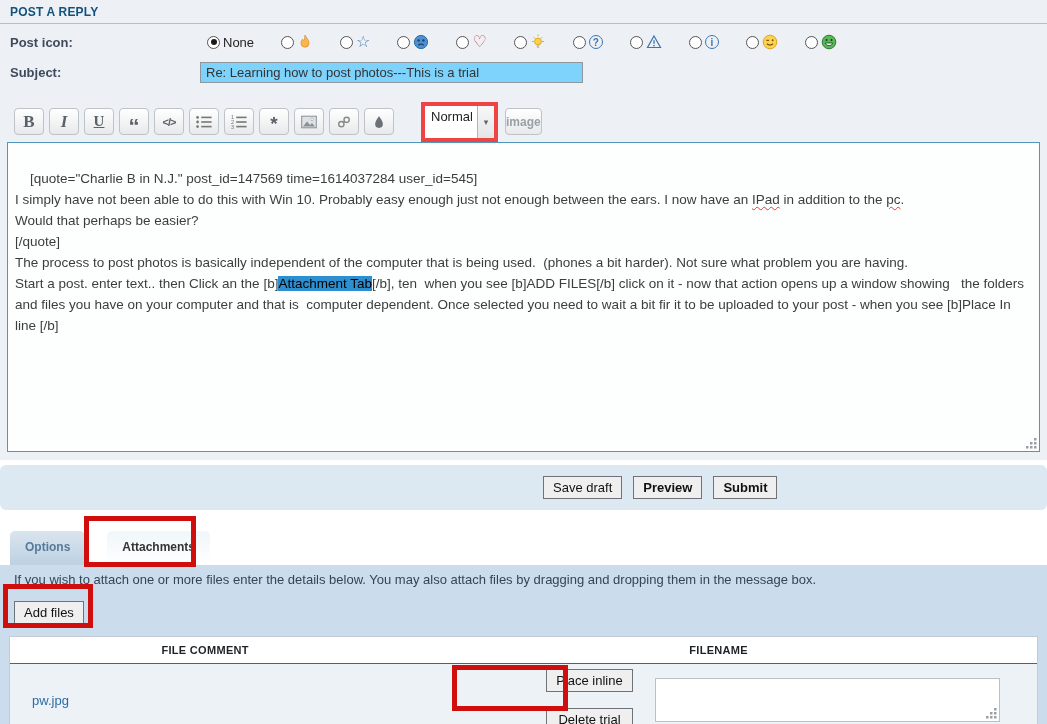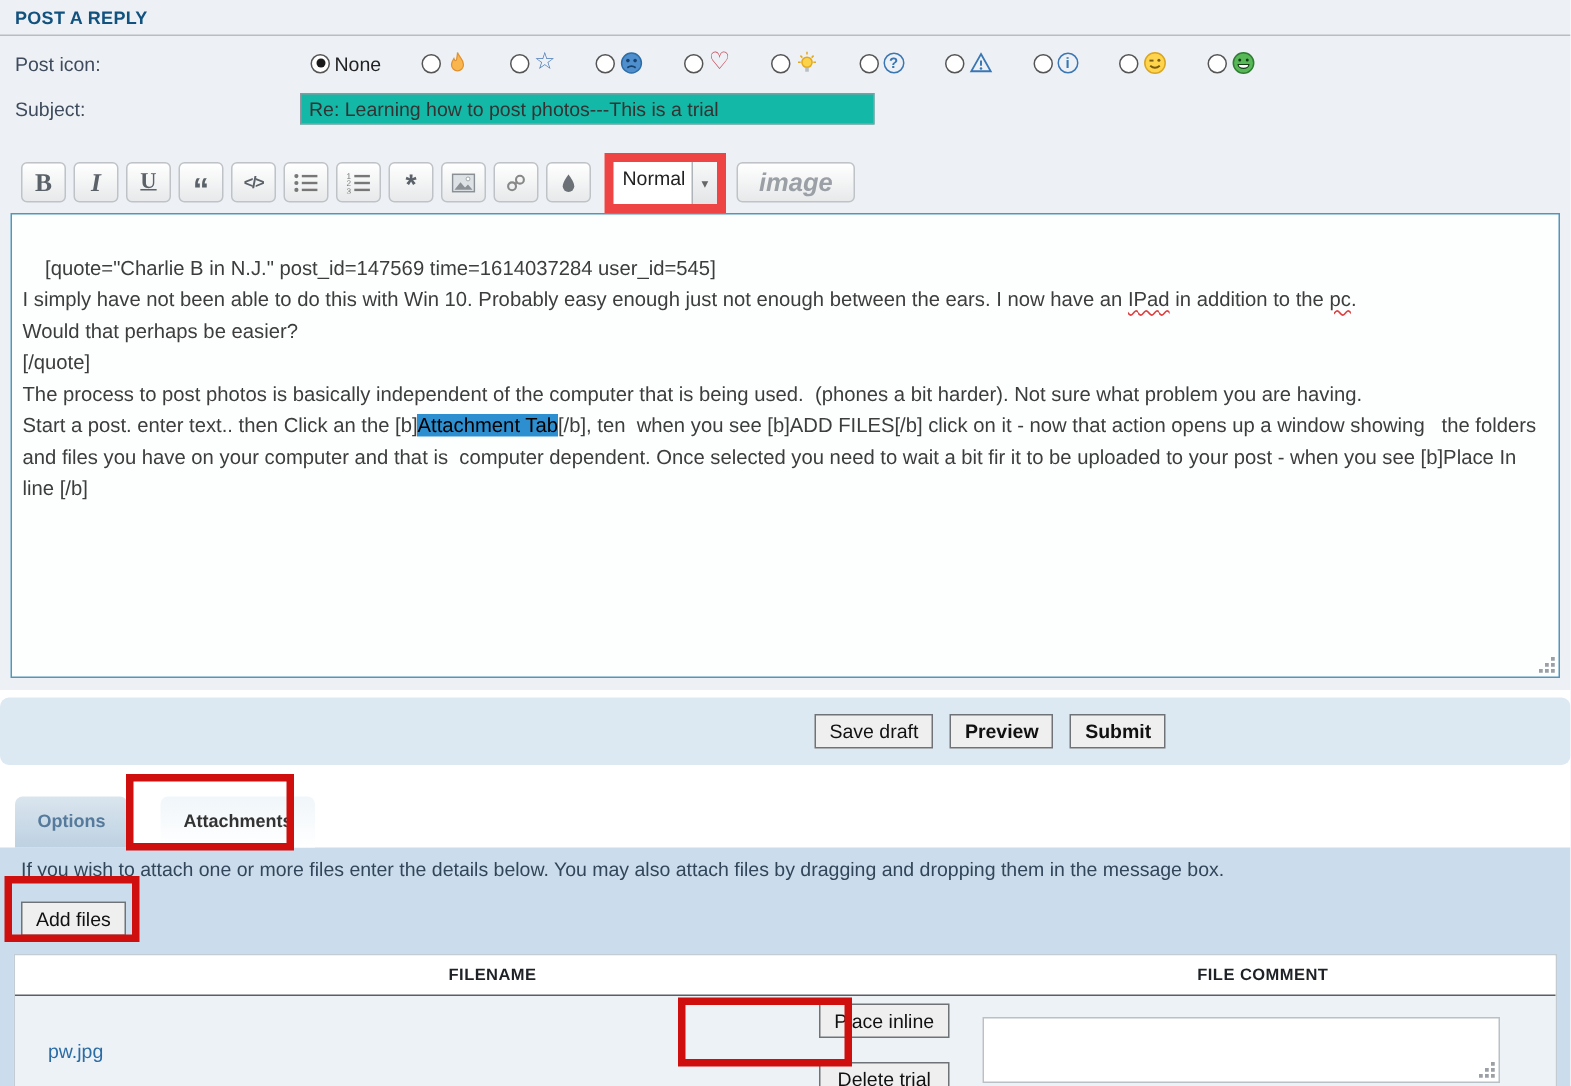--- a/index.html
+++ b/index.html
@@ -12,65 +12,65 @@
   }
   
   .form-panel { background:#edf1f5; padding-bottom:8px; }
   .panel-title {
     color:#12527e; font-weight:bold; font-size:12px;
     padding:5px 10px 4px; border-bottom:1px solid #b7bdc4;
     letter-spacing:.2px;
   }
   .form-row { display:flex; align-items:center; margin:8px 10px 0; }
   .form-row.subject-row { margin-top:10px; }
-  .row-label { width:190px; font-weight:normal; font-size:13px; color:#3f4b5c; }
+  .row-label { width:190px; font-weight:bold; font-size:13px; color:#3f4b5c; }
   .icon-options { display:flex; align-items:center; gap:27px; font-size:13px; color:#222; padding-left:7px; height:20px; }
   .icon-option { display:flex; align-items:center; gap:3px; cursor:pointer; }
   .radio {
     width:13px; height:13px; border:1px solid #555; border-radius:50%;
     background:#fff; display:inline-block; position:relative; flex:0 0 13px;
   }
   .radio.selected::after { content:""; position:absolute; inset:2.5px; background:#1a1a1a; border-radius:50%; }
   .pi { width:16px; height:16px; display:block; }
   .pi-text { font-size:16px; line-height:16px; }
   .pi-circ {
     width:14px; height:14px; border:1.5px solid #3a76b4; border-radius:50%;
     color:#3a76b4; font-size:10px; font-weight:bold; display:inline-flex;
     align-items:center; justify-content:center;
   }
   .subject-input {
-    width:383px; height:21px; border:1px solid #8f979e; background:#14b8a6;
+    width:383px; height:21px; border:1px solid #8f979e; background:#7dd3fc;
     font-size:13px; padding:1px 5px; color:#333; font-family:inherit;
   }
   
   .toolbar { display:flex; align-items:center; gap:5px; margin:25px 0 0 14px; height:27px; }
   .tool-btn {
     min-width:30px; height:27px; border:1px solid #bfc3c7; border-radius:4px;
     background:linear-gradient(#ffffff,#e7e9ea); color:#5a6168;
     font-size:14px; display:flex; align-items:center; justify-content:center;
     padding:0 6px; cursor:pointer; font-family:inherit;
   }
   .tool-btn[data-name="bold-button"]    { font-family:"Liberation Serif",serif; font-weight:bold; font-size:17px; }
   .tool-btn[data-name="italic-button"]  { font-family:"Liberation Serif",serif; font-style:italic; font-weight:bold; font-size:17px; }
   .tool-btn[data-name="underline-button"]{ font-family:"Liberation Serif",serif; font-weight:bold; font-size:15px; text-decoration:underline; }
   .tool-btn[data-name="quote-button"]   { font-size:22px; font-weight:bold; line-height:10px; padding-top:10px; }
   .tool-btn[data-name="code-button"]    { font-size:11px; font-weight:bold; letter-spacing:-1px; }
   .tool-btn[data-name="asterisk-button"]{ font-size:19px; font-weight:bold; padding-top:5px; }
   .tool-btn svg { width:16px; height:14px; }
   .font-select {
-    height:40px; border:6px solid #ef4444; background:#fff; display:flex;
-    align-items:stretch; font-size:13px; color:#222; margin-left:4px; cursor:pointer;
+    height:40px; border:4px solid #ef4444; background:#fff; display:flex;
+    align-items:stretch; font-size:13px; color:#222; margin-left:22px; cursor:pointer;
   }
   .font-select .fs-value { padding:3px 6px 0; width:52px; }
   .select-arrow {
     width:17px; border-left:1px solid #aeb4ba;
     background:linear-gradient(#f8f8f8,#e3e5e7); display:flex;
     align-items:center; justify-content:center; color:#666; font-size:9px;
   }
-  .image-btn { color:#9aa0a6; font-weight:bold; font-size:17px; padding:0 14px; margin-left:2px;font-style:italic; }
+  .image-btn { color:#9aa0a6; font-weight:bold; font-size:12px; padding:0 0; margin-left:2px; }
   
   .editor {
     position:relative; margin:7px 7px 0; height:310px; background:#fdfefe;
     border:1px solid #4f97bb; padding:4px 7px; font-size:13.5px;
     line-height:21px; color:#3d3d3d; white-space:pre-wrap; overflow:hidden;
     cursor:text;
   }
   .editor .hl { background:#2e8fd0; color:#000000; }
   .editor .spell {
     text-decoration:underline wavy #e03c3c;
@@ -305,22 +305,22 @@
   <div class="tab inactive" data-name="tab-options">Options</div>
   <div class="tab active" data-name="tab-attachments">Attachments</div>
 </div>
 
 <div class="attach-panel" data-name="attachments-panel">
   <div class="instruction" data-name="attachments-instruction">If you wish to attach one or more files enter the details below. You may also attach files by dragging and dropping them in the message box.</div>
   <button class="grey-btn add-files-btn" data-name="add-files-button">Add files</button>
 
   <div class="attach-table" data-name="attachments-table">
     <div class="thead" data-name="attachments-table-header">
+      <div class="th comment" data-name="file-comment-column-header">FILE COMMENT</div>
       <div class="th filename" data-name="filename-column-header">FILENAME</div>
-      <div class="th comment" data-name="file-comment-column-header">FILE COMMENT</div>
     </div>
     <div class="trow" data-name="attachment-row">
       <div class="td filename-cell" data-name="filename-cell">
         <a class="file-link" data-name="attachment-filename-link">pw.jpg</a>
         <div class="row-buttons" data-name="attachment-row-buttons">
           <button class="grey-btn" data-name="place-inline-button">Place inline</button>
           <button class="grey-btn" data-name="delete-file-button">Delete trial</button>
         </div>
       </div>
       <div class="td comment-cell" data-name="file-comment-cell">

